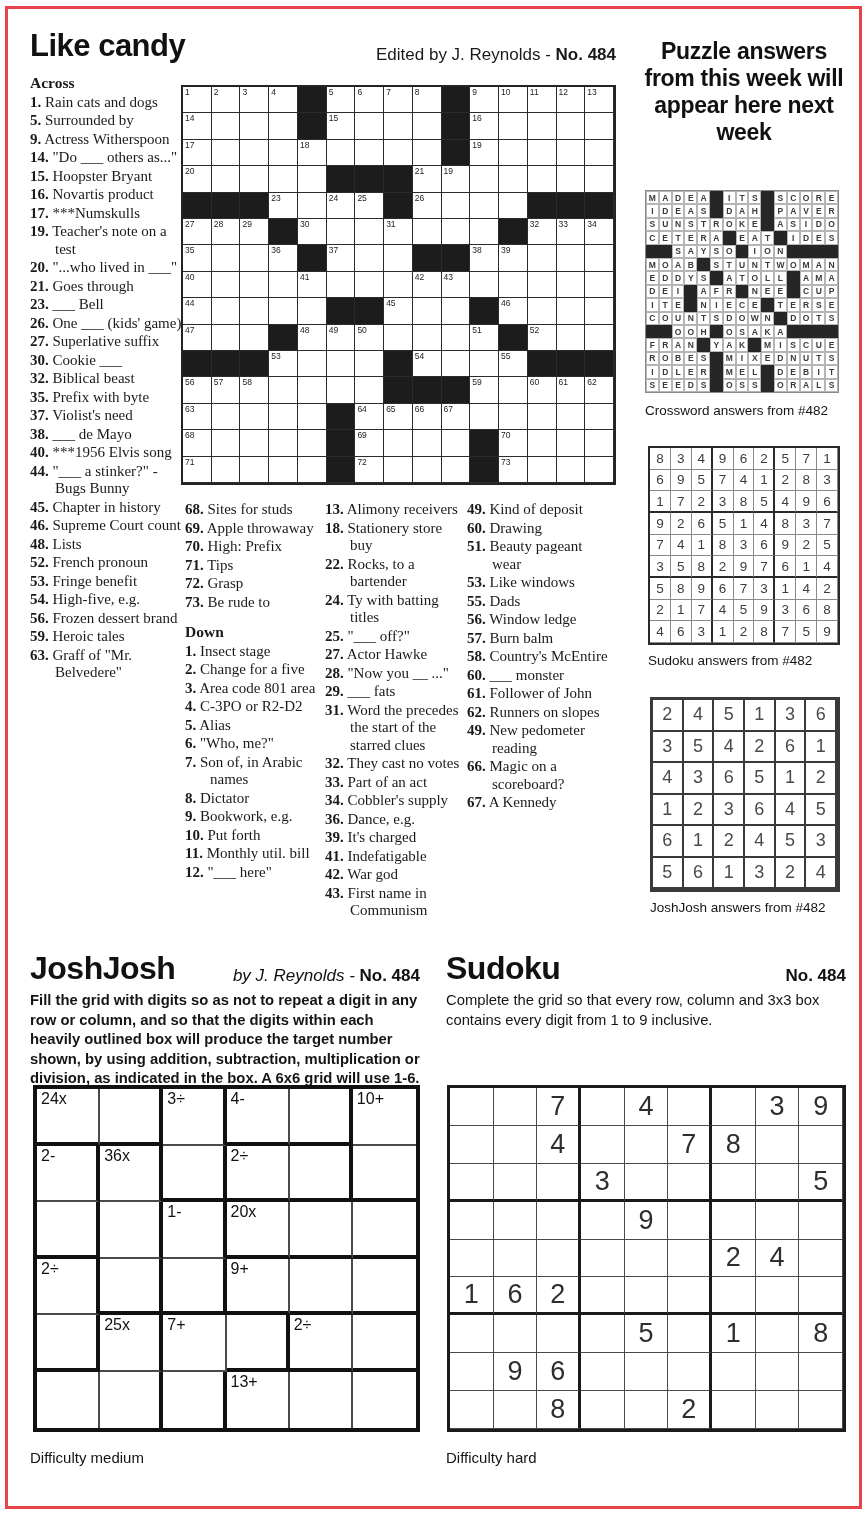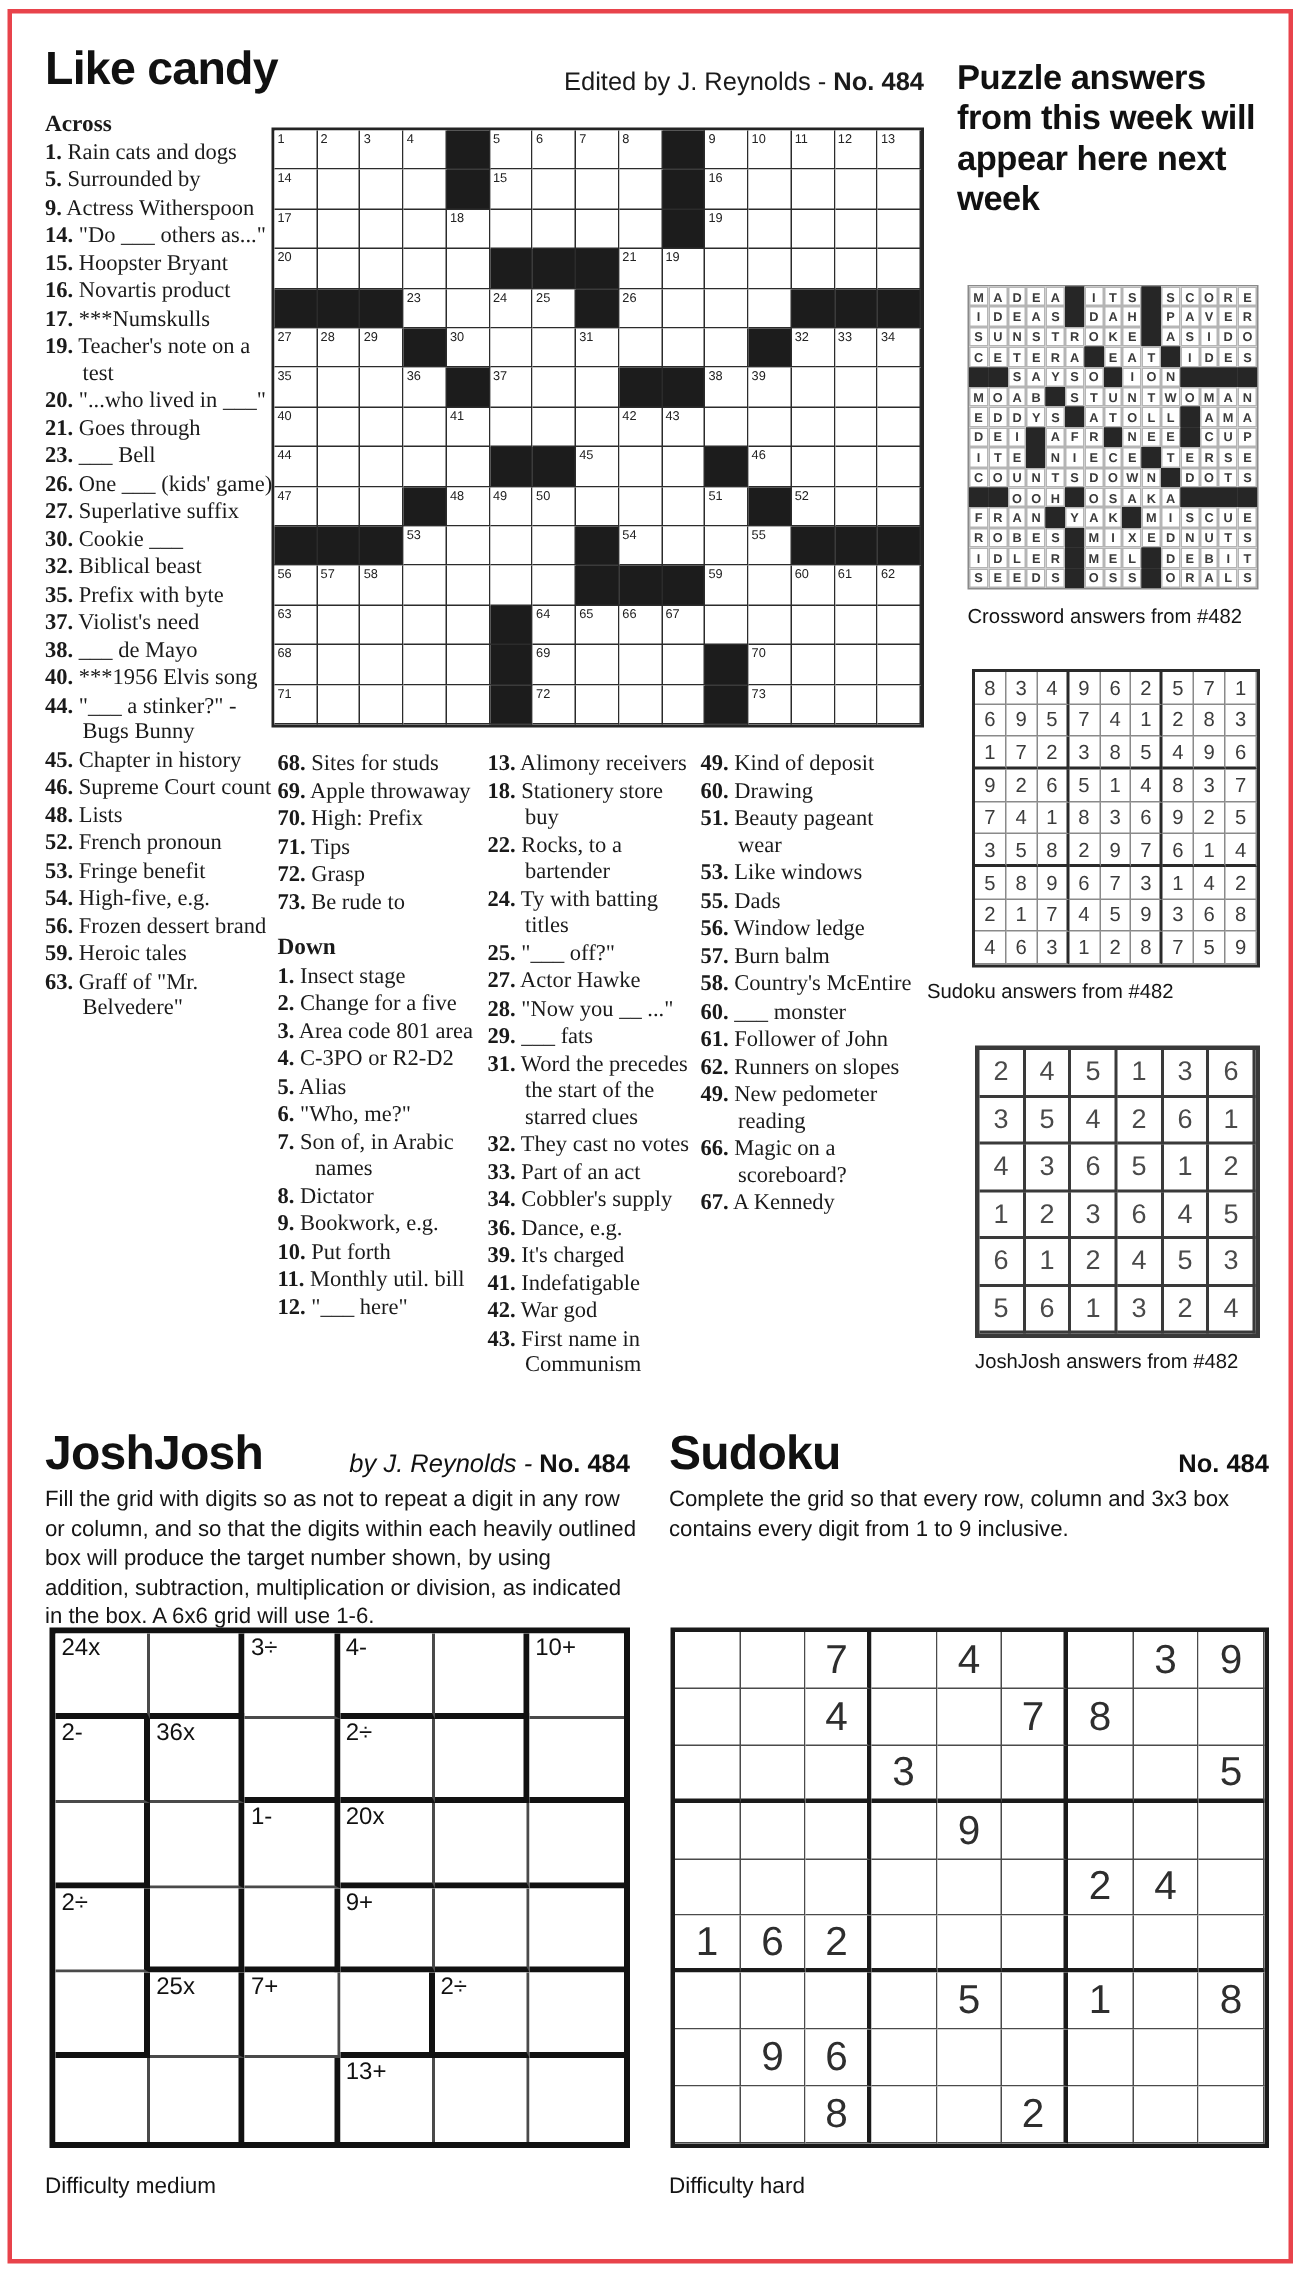--- a/index.html
+++ b/index.html
@@ -5,21 +5,21 @@
   * { margin:0; padding:0; box-sizing:border-box; }
   html,body { background:#fff; }
   body { width:866px; height:1513px; position:relative; font-family:"Liberation Sans",sans-serif; color:#111; }
   .abs { position:absolute; }
   .red-frame { position:absolute; left:5px; top:6px; right:4px; bottom:4px; border:3px solid #e8434b; pointer-events:none; }
 
   
   .xword-title { left:30px; top:28px; font-weight:bold; font-size:31px; letter-spacing:-0.5px; }
   .edited-line { left:376px; top:45px; width:240px; text-align:right; font-size:17px; color:#1a1a1a; }
   .edited-line b { font-weight:bold; }
-  .answers-heading { left:638px; top:38px; width:212px; font-weight:bold; font-size:23px; line-height:1.17; letter-spacing:-0.3px; }
+  .answers-heading { left:638px; top:38px; width:212px; text-align:center; font-weight:bold; font-size:23px; line-height:1.17; letter-spacing:-0.3px; }
 
   
   .xword-grid { left:181px; top:85px; width:435px; height:400px; display:grid;
     grid-template-columns:repeat(15,1fr); grid-template-rows:repeat(15,1fr);
     border:2px solid #242424; background:#fff; }
   .xc { position:relative; border-right:1px solid #2b2b2b; border-bottom:1px solid #2b2b2b; background:#fff; }
   .xc.blk { background:#1c1c1c; }
   .xc .num { position:absolute; left:2px; top:1px; font-size:8.5px; line-height:1; color:#222; }
 
   
@@ -36,21 +36,21 @@
   
   .mini-xword { left:645px; top:190px; width:194px; height:203px; display:grid;
     grid-template-columns:repeat(15,1fr); grid-template-rows:repeat(15,1fr);
     border:1px solid #8a8a8a; }
   .mc { border:1px solid #b5b5b5; background:#fff; display:flex; align-items:center; justify-content:center;
     font-size:8.5px; font-weight:bold; color:#3a3a3a; }
   .mc.blk { background:#262626; border-color:#262626; }
 
   .caption { position:absolute; font-size:13.5px; color:#141414; }
   #caption-xword482 { left:645px; top:403px; }
-  #caption-sudoku482 { left:618px; top:653px; }
+  #caption-sudoku482 { left:648px; top:653px; }
   #caption-josh482 { left:650px; top:900px; }
 
   
   .mini-sudoku { left:648px; top:446px; width:192px; height:199px; display:grid;
     grid-template-columns:repeat(9,1fr); grid-template-rows:repeat(9,1fr);
     border:2px solid #2a2a2a; }
   .ms { display:flex; align-items:center; justify-content:center; font-size:13.5px; color:#3c3c3c;
     border-right:1px solid #8a8a8a; border-bottom:1px solid #8a8a8a; }
 
   
@@ -59,21 +59,21 @@
     border:3px solid #3a3a3a; }
   .mj { display:flex; align-items:center; justify-content:center; font-size:18px; color:#4a4a4a;
     border-right:2px solid #3a3a3a; border-bottom:2px solid #3a3a3a; }
 
   
   .josh-title { left:30px; top:950px; font-weight:bold; font-size:32px; letter-spacing:-0.5px; }
   .josh-byline { left:180px; top:966px; width:240px; text-align:right; font-size:17px; }
   .josh-byline i { font-style:italic; }
   .josh-byline b { font-weight:bold; font-style:normal; }
   .instructions { position:absolute; font-size:14.8px; line-height:1.32; color:#151515; }
-  #josh-instructions { left:30px; top:991px; width:394px; }
+  #josh-instructions { left:30px; top:991px; width:394px;font-weight:bold; }
   #sudoku-instructions { left:446px; top:991px; width:400px; }
 
   .josh-grid { left:33px; top:1085px; width:387px; height:347px; display:grid;
     grid-template-columns:repeat(6,1fr); grid-template-rows:repeat(6,1fr);
     border:4px solid #111; }
   .jc { position:relative; background:#fff; }
   .jc .cage-label { position:absolute; left:4px; top:1px; font-size:16px; color:#111; }
 
   .sudoku-title { left:446px; top:950px; font-weight:bold; font-size:32px; letter-spacing:-0.5px; }
   .sudoku-issue { left:700px; top:966px; width:146px; text-align:right; font-weight:bold; font-size:17px; }

